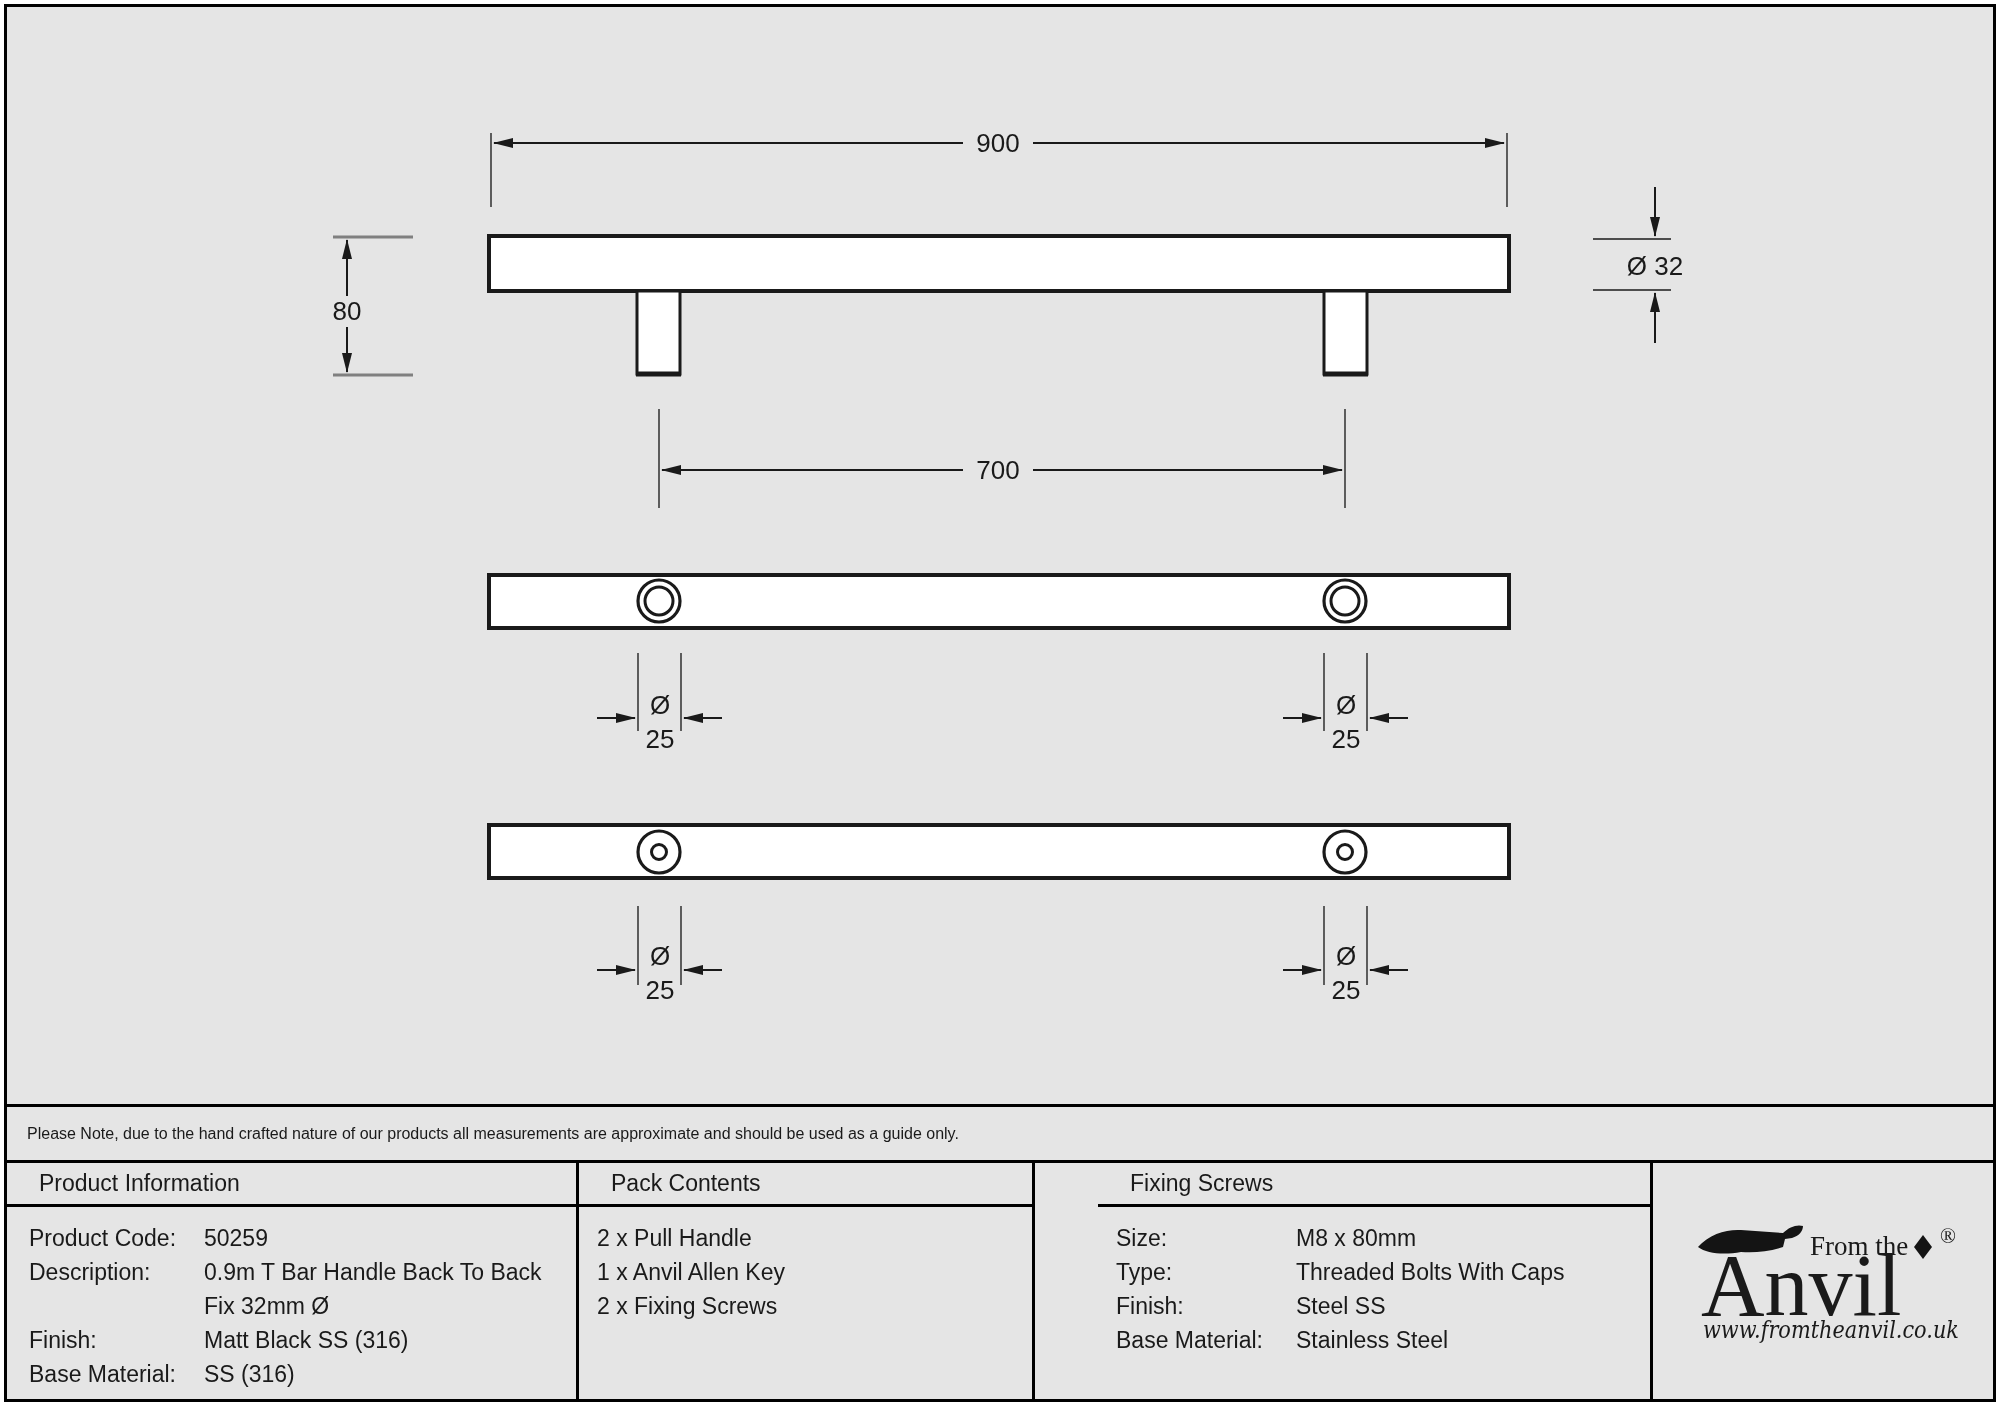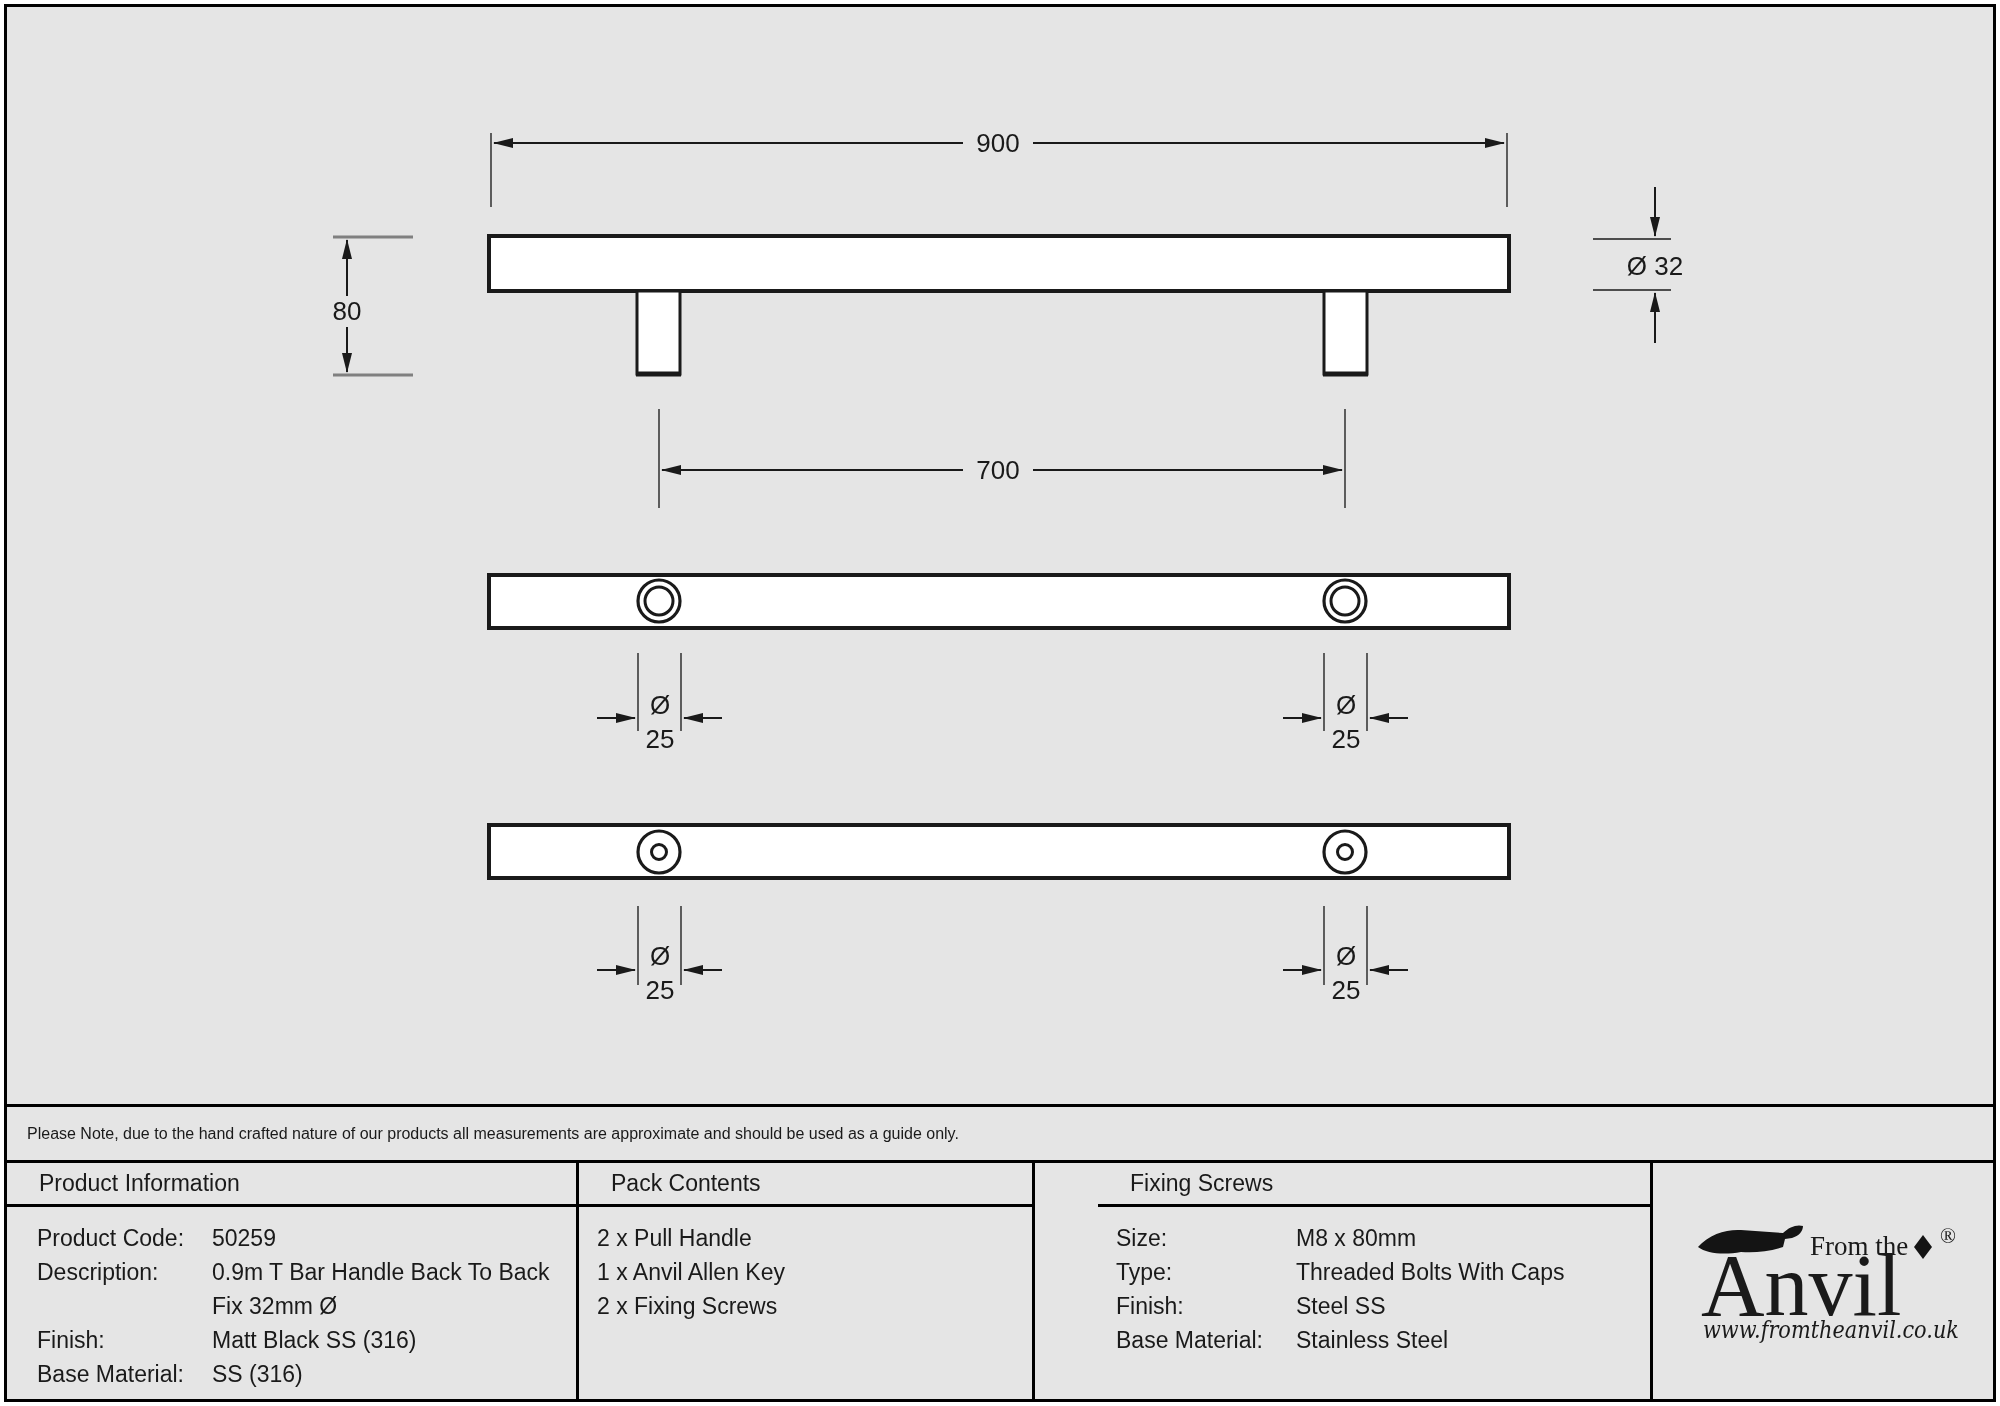--- a/index.html
+++ b/index.html
@@ -24,21 +24,21 @@
   .table-area { position:absolute; left:0; top:1156px; bottom:0; width:100%; }
   .col { position:absolute; top:0; bottom:0; }
   .col-pi   { left:0;      width:572px; border-right:3px solid #000; }
   .col-pc   { left:572px;  width:456px; border-right:3px solid #000; }
   .col-fs   { left:1091px; width:555px; border-right:3px solid #000; }
   .col-logo { left:1646px; right:0; display:flex; align-items:center; justify-content:center;padding-left:16px; }
   .col-header {
     height:44px; border-bottom:3px solid #000;
     display:flex; align-items:center; padding-left:32px; font-size:23px;
   }
-  .col-body { padding:14px 0 0 30px; font-size:23px; line-height:34px; }
+  .col-body { padding:14px 0 0 22px; font-size:23px; line-height:34px; }
   .kv { display:flex; align-items:flex-start; }
   .kv .k { flex:0 0 175px; }
   .col-fs .kv .k { flex:0 0 180px; }
   .kv .v { max-width:358px; }
   .pc-item { line-height:34px; }
 </style>
 </head>
 <body>
 
 <div class="frame">

